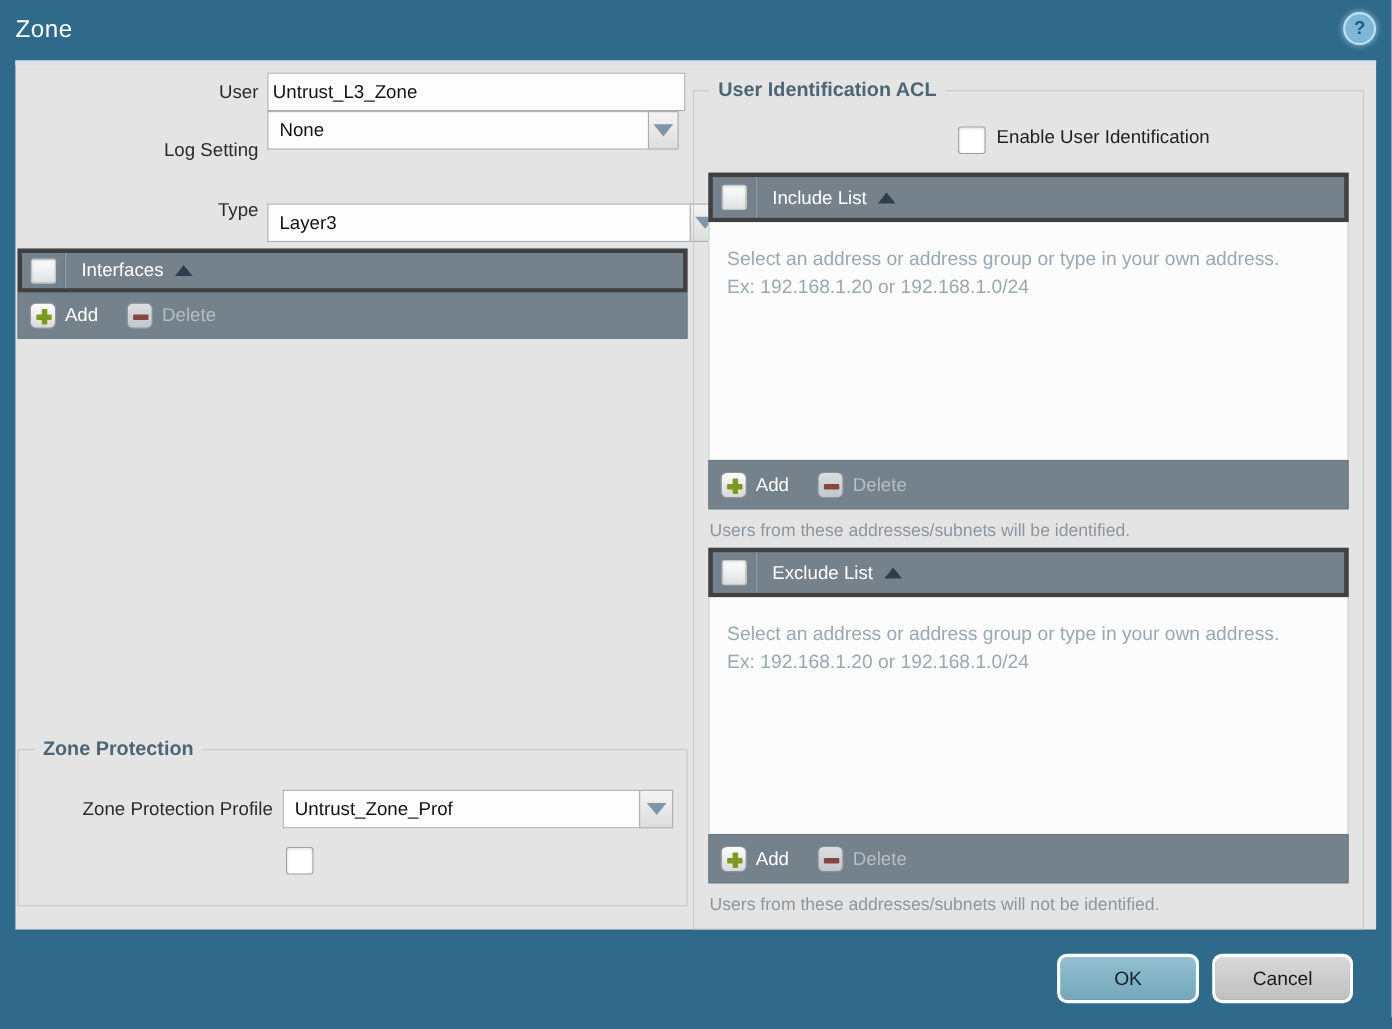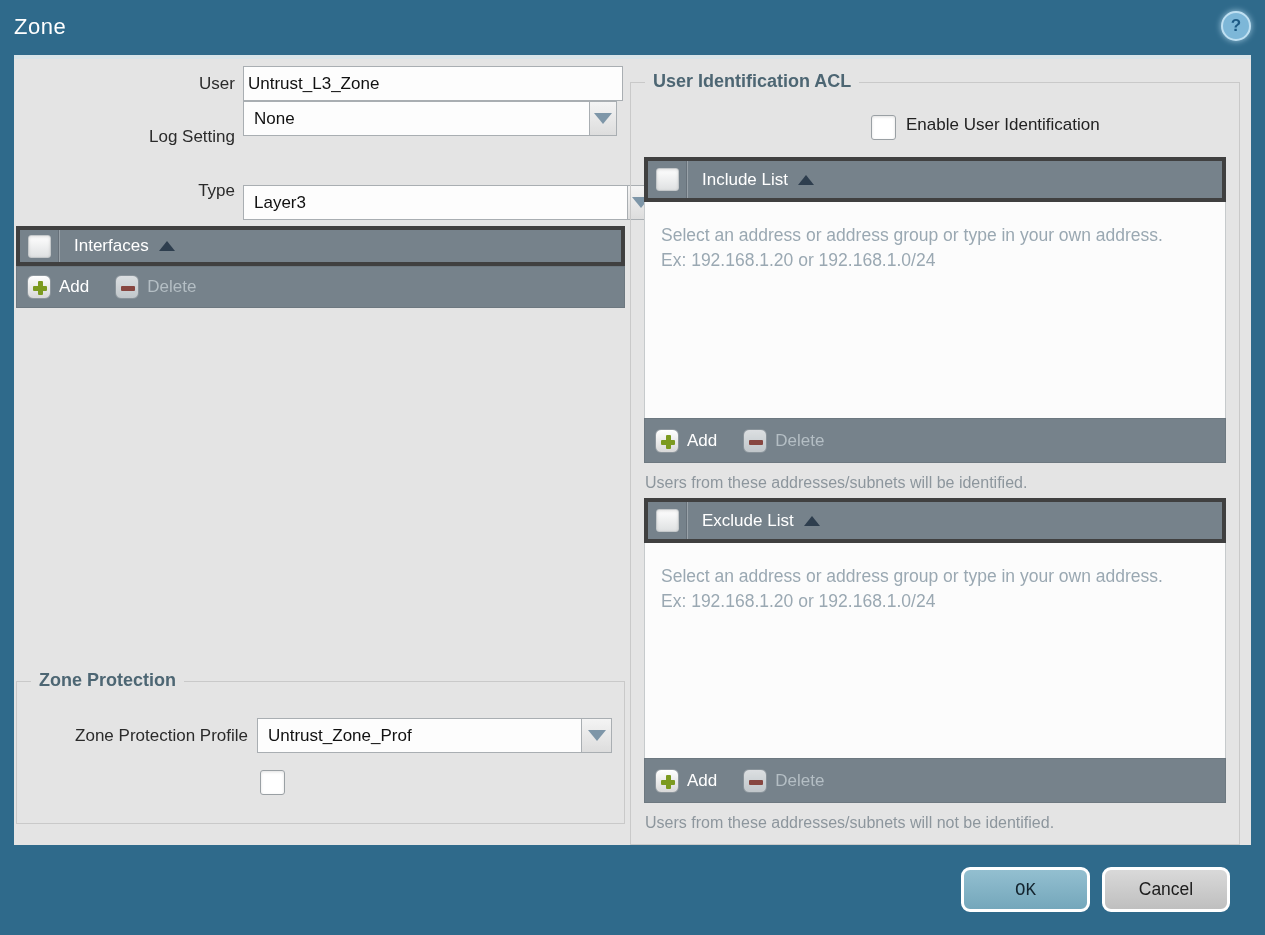--- a/index.html
+++ b/index.html
@@ -144,21 +144,21 @@
   .cap-include { top: 391px; }
   .cap-exclude { top: 731px; }
 
   
   .footer-btn {
     position: absolute; top: 867px; height: 45px;
     border: 3px solid #ffffff; border-radius: 9px;
     font-family: "Liberation Sans", sans-serif;
     font-size: 17.5px; color: #13242e; cursor: pointer;
   }
-  .btn-ok { left: 961px; width: 129px; background: linear-gradient(#93bfd0, #74a7bb); font-family: Liberation Mono, monospace; }
+  .btn-ok { left: 961px; width: 129px; background: linear-gradient(#93bfd0, #74a7bb); }
   .btn-cancel { left: 1102px; width: 128px; background: linear-gradient(#d9d9d9, #bfbfbf); color: #1c1c1c; }
 </style>
 </head>
 <body>
 
 <div class="title">Zone</div>
 <div class="help-icon">
   <span>?</span>
 </div>
 

